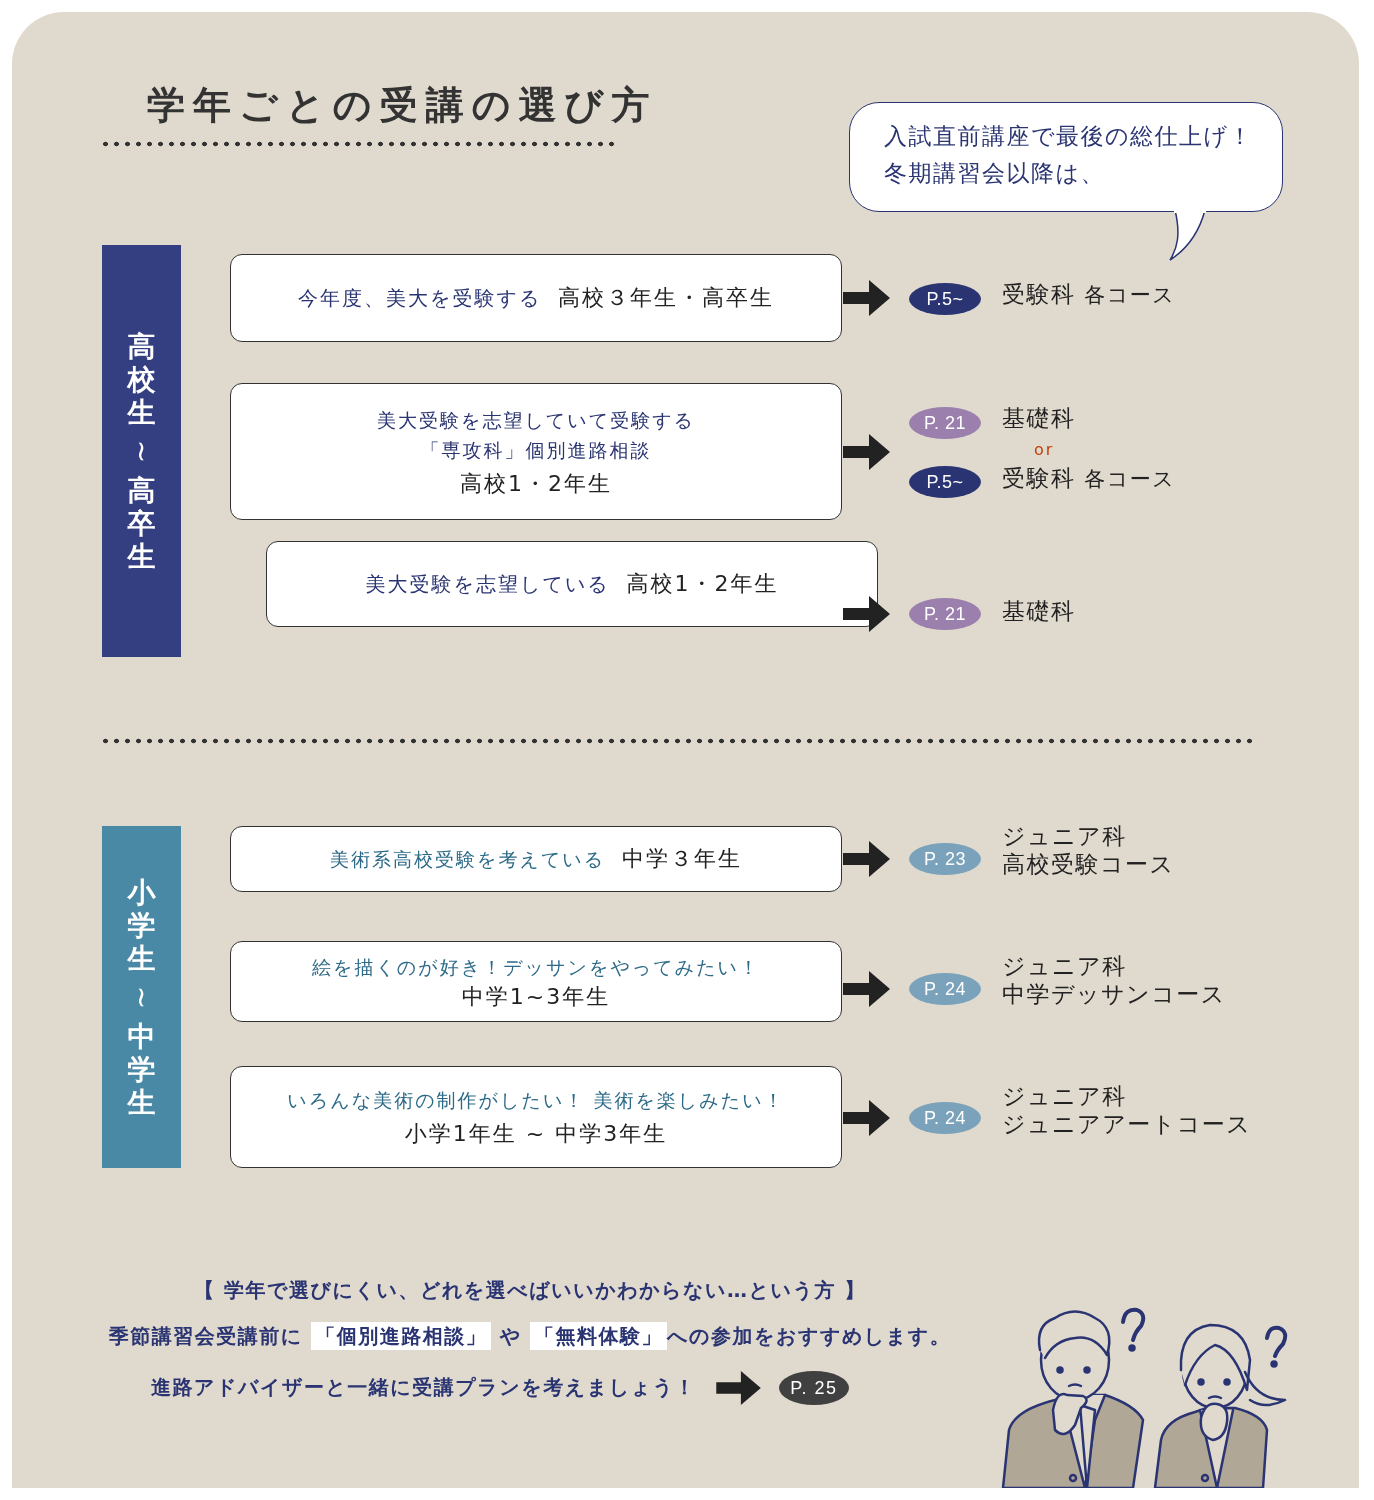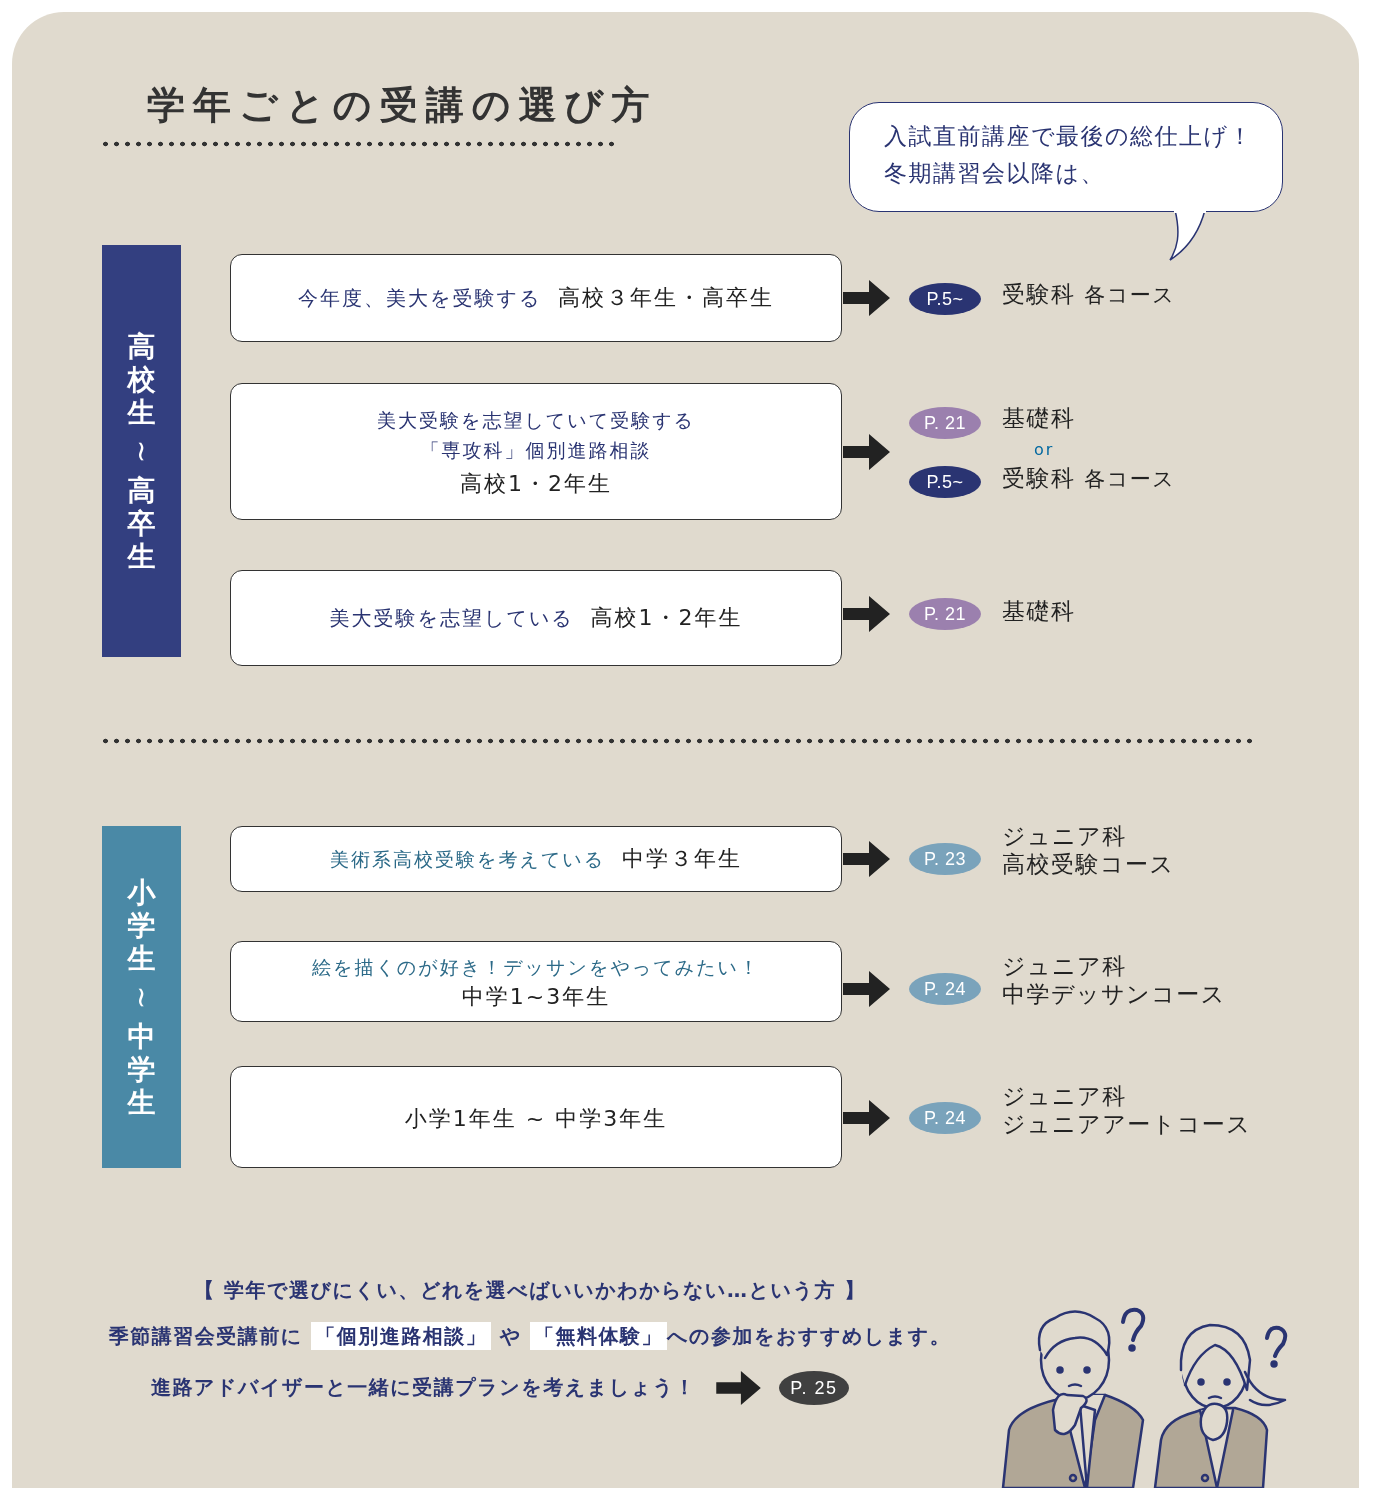--- a/index.html
+++ b/index.html
@@ -61,21 +61,21 @@
   .pill {
     position: absolute; left: 909px; width: 72px; height: 32px; border-radius: 50%;
     color: #ffffff; font-size: 18px; font-family: "Liberation Sans", sans-serif;
     display: flex; align-items: center; justify-content: center; letter-spacing: 0.5px;
   }
   .result {
     position: absolute; left: 1002px; color: #222222; font-size: 23px;
     letter-spacing: 1.5px; white-space: nowrap; line-height: 28px;
   }
   .result small { font-size: 21px; }
-  .or { position: absolute; left: 1034px; top: 440px; font-size: 16px; color: #0369a1; letter-spacing: 2px; }
+  .or { position: absolute; left: 1034px; top: 440px; font-size: 16px; color: #c2410c; letter-spacing: 2px; }
 
   
   .foot {
     position: absolute; left: 0; width: 1060px; text-align: center;
     font-size: 20px; font-weight: bold; color: #2a3472; letter-spacing: 1.5px;
     white-space: nowrap;
   }
   .hl { background: #ffffff; padding: 2px 4px; }
   .foot-pill {
     display: inline-flex; align-items: center; justify-content: center;
@@ -142,21 +142,21 @@
 <div class="result" style="top:404px;">
   <span>基礎科</span>
 </div>
 <div class="or">or</div>
 <div class="pill" style="top:466px;background:#2a3472;">P.5~</div>
 <div class="result" style="top:464px;">
   <span>受験科</span>
   <small>各コース</small>
 </div>
 
-<div class="box" style="top:570px;height:96px;">
+<div class="box" style="top:541px;height:86px;margin-left:36px;">
   <div class="line">
     <span class="navy">美大受験を志望している</span>&nbsp;
     <span class="dark">高校1・2年生</span>
   </div>
 </div>
 <svg class="arrow" style="top:595px;" viewBox="0 0 48 38">
     <path d="M0 13 H26 V1 L47 19 L26 37 V25 H0 Z" fill="#222"></path>
   </svg>
 <div class="pill" style="top:598px;background:#9b80ae;">P. 21</div>
 <div class="result" style="top:597px;">
@@ -197,20 +197,21 @@
 <svg class="arrow" style="top:970px;" viewBox="0 0 48 38">
     <path d="M0 13 H26 V1 L47 19 L26 37 V25 H0 Z" fill="#222"></path>
   </svg>
 <div class="pill" style="top:973px;background:#7aa3bb;">P. 24</div>
 <div class="result" style="top:952px;">
   <div>ジュニア科</div>
   <div>中学デッサンコース</div>
 </div>
 
 <div class="box" style="top:1066px;height:102px;">
+  <span class="line teal" style="font-size:19px;">いろんな美術の制作がしたい！ 美術を楽しみたい！</span>
   <span class="line dark" style="margin-top:4px;">小学1年生 ~ 中学3年生</span>
 </div>
 <svg class="arrow" style="top:1099px;" viewBox="0 0 48 38">
     <path d="M0 13 H26 V1 L47 19 L26 37 V25 H0 Z" fill="#222"></path>
   </svg>
 <div class="pill" style="top:1102px;background:#7aa3bb;">P. 24</div>
 <div class="result" style="top:1082px;">
   <div>ジュニア科</div>
   <div>ジュニアアートコース</div>
 </div>

